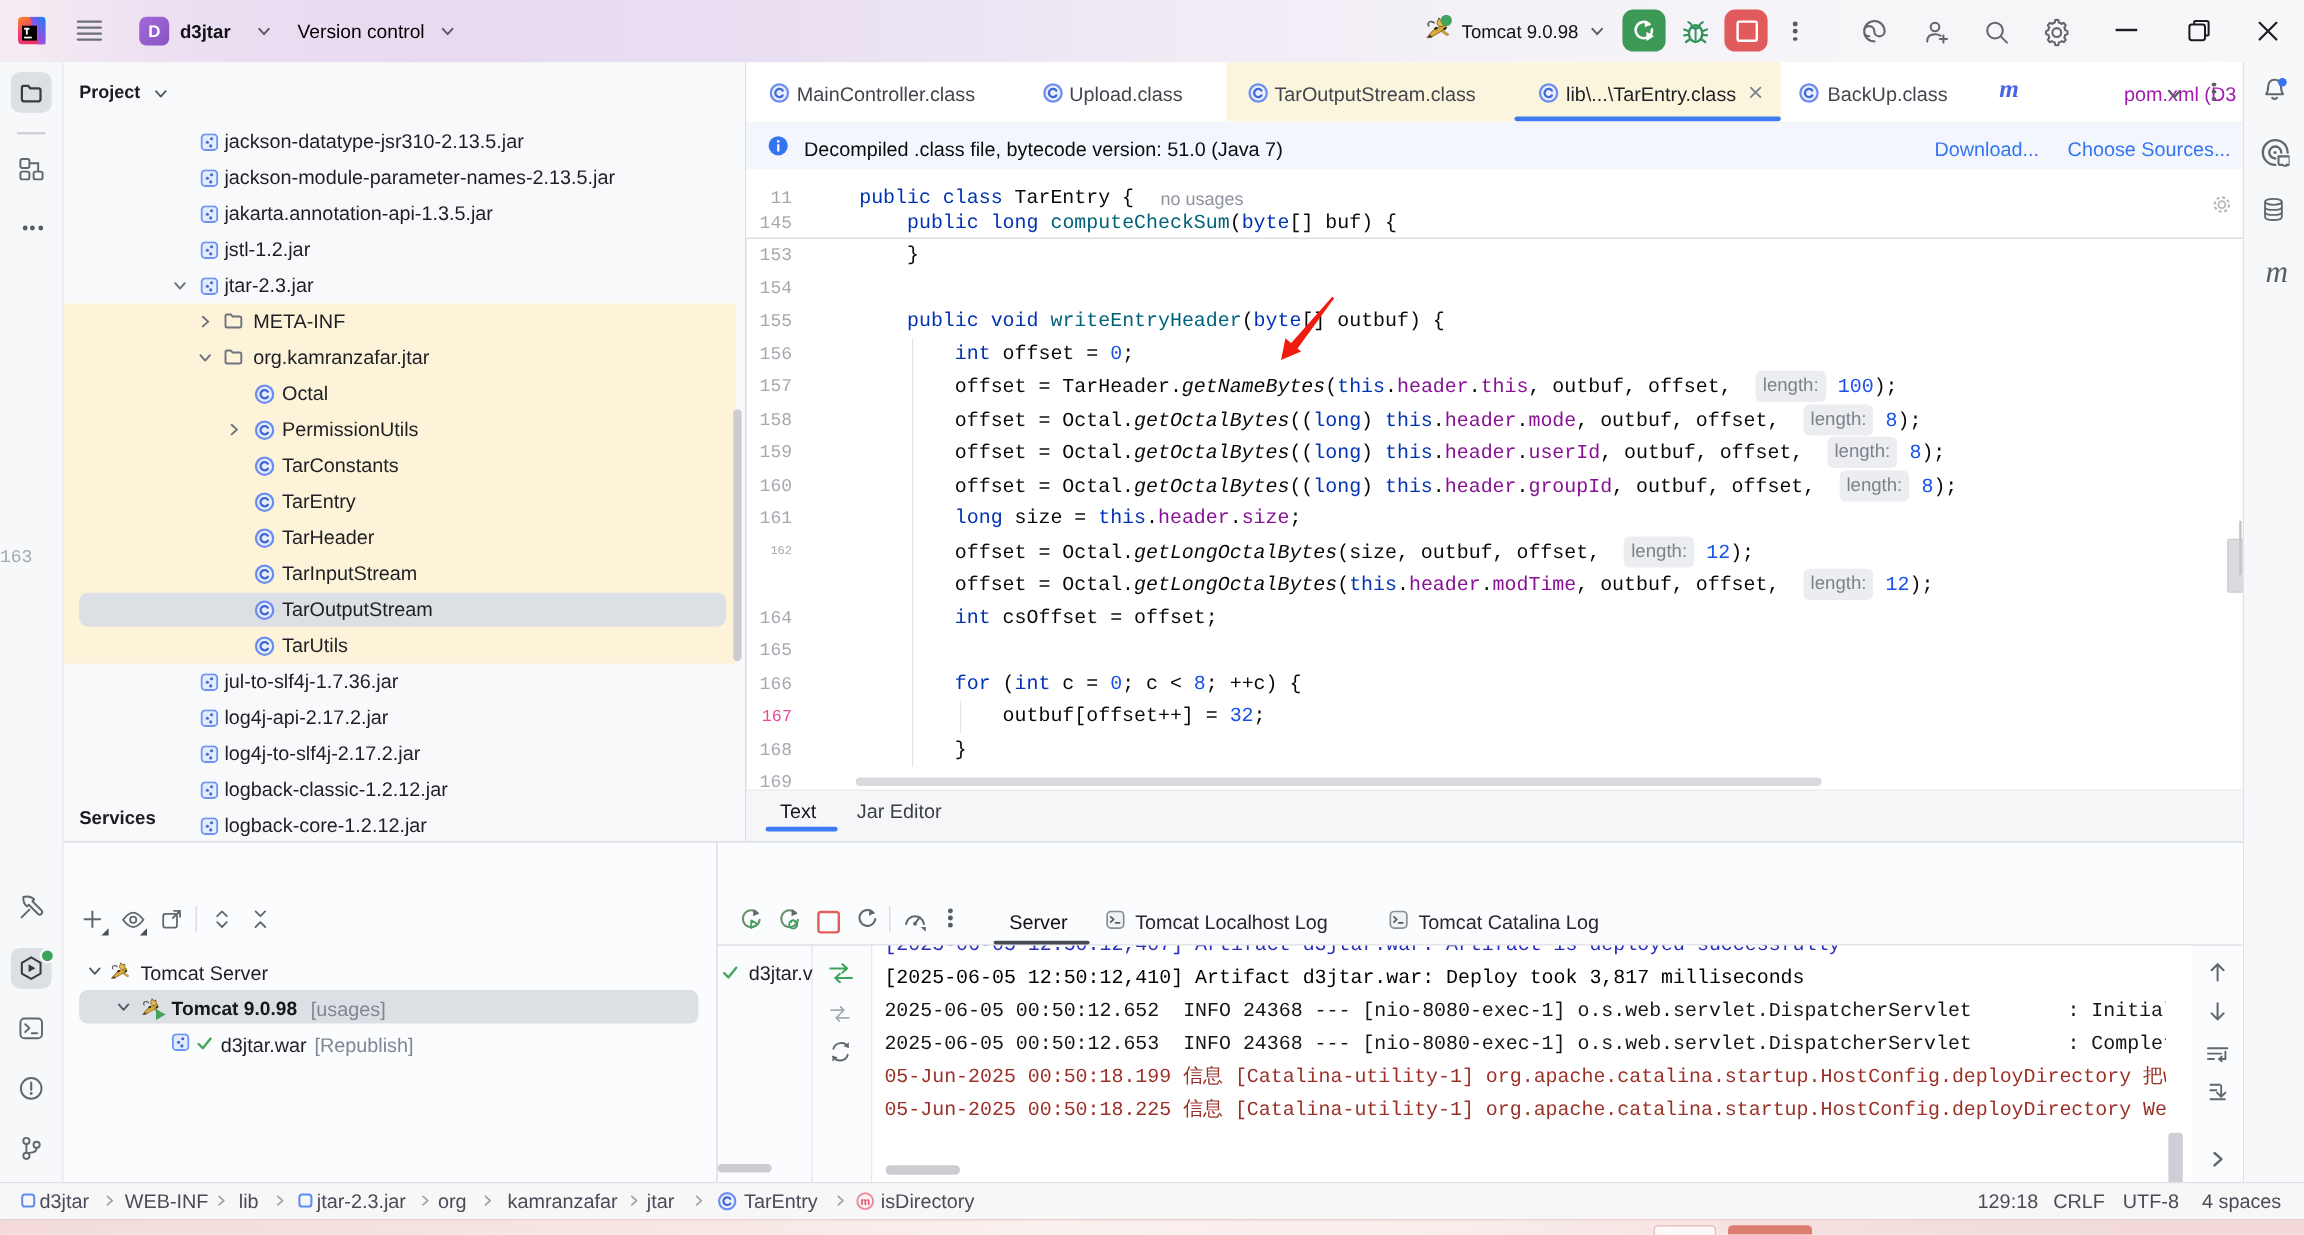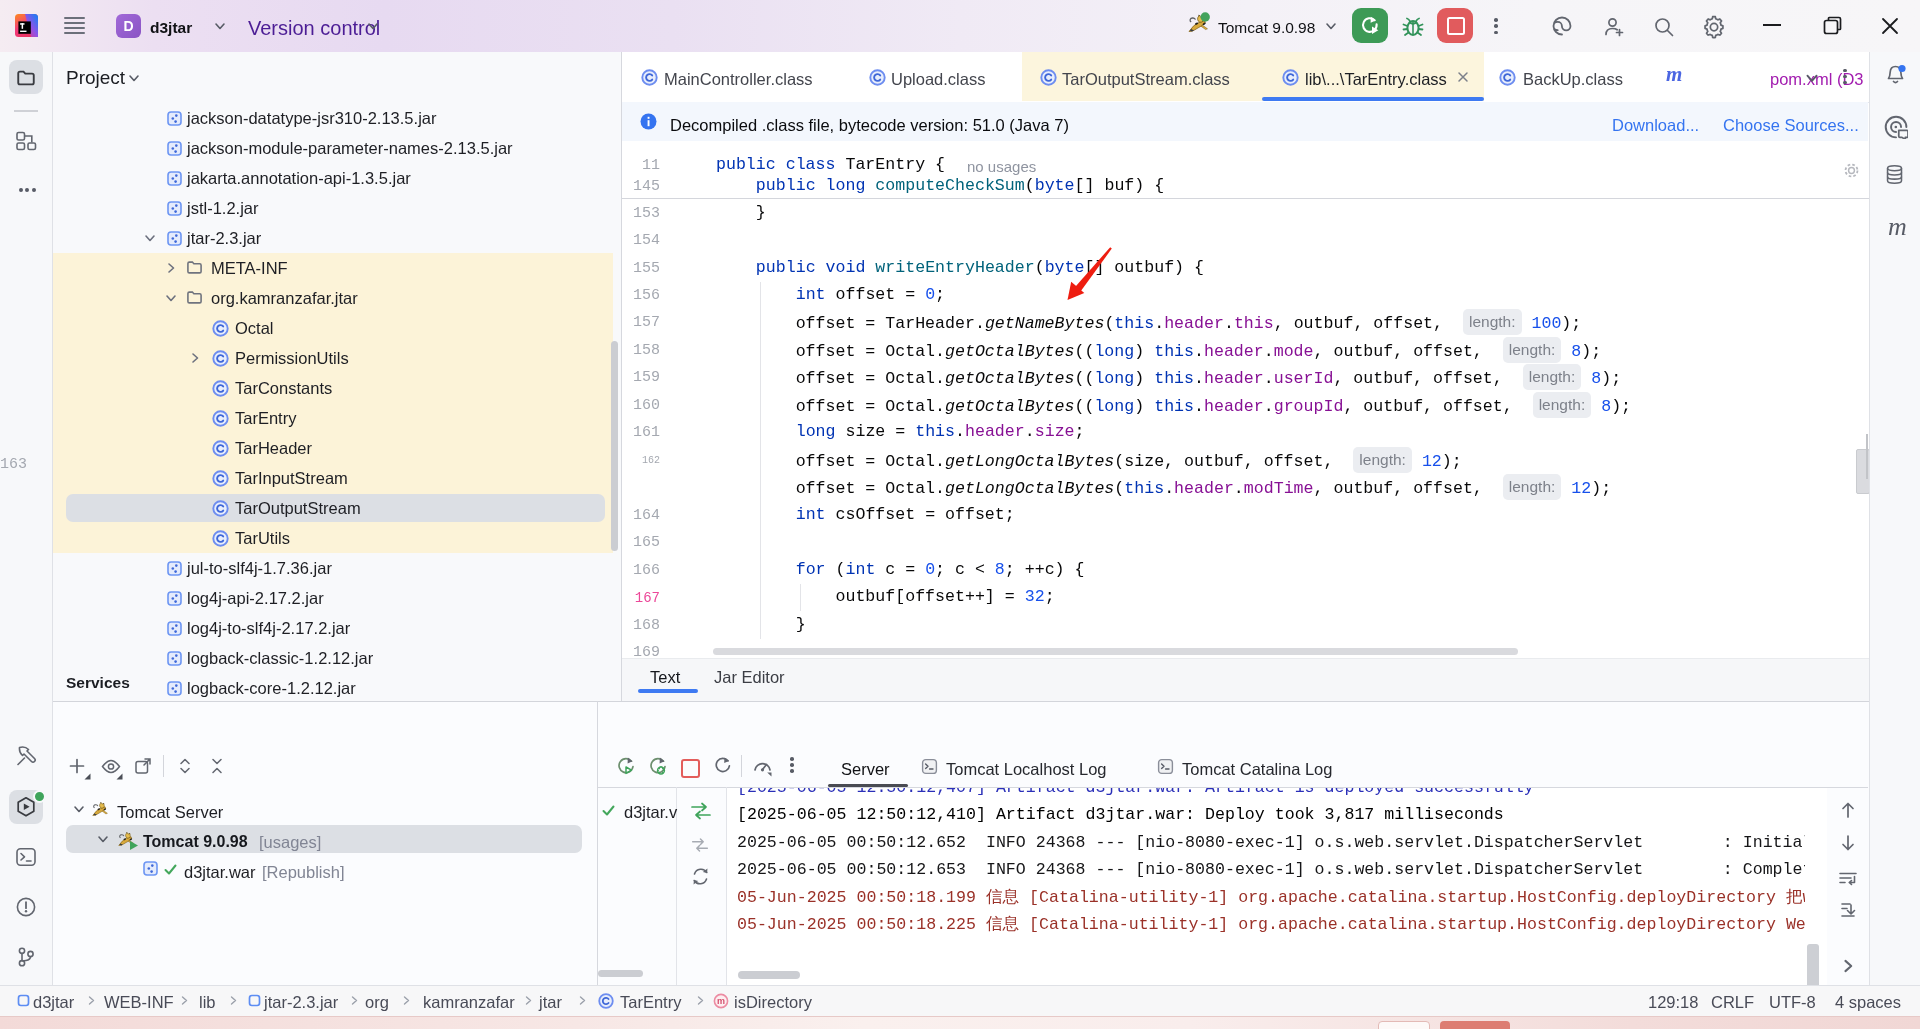--- a/index.html
+++ b/index.html
@@ -40,21 +40,21 @@
 </svg>
 <div class="abs" style="left:64px;top:17px;width:21px;height:2.4px;background:#6b6f7a;border-radius:1px"></div>
 <div class="abs" style="left:64px;top:22px;width:21px;height:2.4px;background:#6b6f7a;border-radius:1px"></div>
 <div class="abs" style="left:64px;top:27px;width:21px;height:2.4px;background:#6b6f7a;border-radius:1px"></div>
 <div class="abs" style="left:64px;top:32px;width:21px;height:2.4px;background:#6b6f7a;border-radius:1px"></div>
 <div class="abs" style="left:116px;top:14px;width:25px;height:24px;border-radius:6px;background:linear-gradient(135deg,#a169d8,#8a54c4);color:#fff;font-weight:bold;font-size:14px;text-align:center;line-height:24px;font-family:'Liberation Sans'">D</div>
 <div class="ui" style="left:150px;top:17px;font-weight:bold;font-size:15.5px;color:#101114">d3jtar</div>
 <svg class="icon" style="left:213px;top:19px" width="14" height="14" viewBox="0 0 14 14">
       <path d="M3 5 L7 9.5 L11 5" fill="none" stroke="#585c66" stroke-width="1.6" stroke-linecap="round" stroke-linejoin="round"></path>
     </svg>
-<div class="ui" style="left:248px;top:17px;font-size:20px;color:#4c1d95">Version control</div>
+<div class="ui" style="left:248px;top:17px;font-size:16px;color:#000000">Version control</div>
 <svg class="icon" style="left:366px;top:19px" width="14" height="14" viewBox="0 0 14 14">
       <path d="M3 5 L7 9.5 L11 5" fill="none" stroke="#585c66" stroke-width="1.6" stroke-linecap="round" stroke-linejoin="round"></path>
     </svg>
 <svg class="icon" style="left:1188px;top:12px" width="24" height="24" viewBox="0 0 24 24">
 <path d="M3.2 9.8 Q1.6 9 2.2 7.4 Q2.8 5.8 5 6 Q7 6.2 7.4 7.6" fill="none" stroke="#5d5f63" stroke-width="1.3"></path>
 <path d="M1 19.5 Q5.5 12.5 11 10.5 L16.5 8.6 Q18.5 10.8 15 13 Q9.5 16.2 6.5 18 Q3.5 19.9 1 19.5Z" fill="#d8a93c" stroke="#7a5c12" stroke-width="0.7"></path>
 <path d="M9.8 5.6 L11.4 3 L12.6 5.2 L15 4.2 L15.4 6.8 Q16.2 9.2 13.9 10 Q11.4 10.8 10.2 9 Q9.2 7.2 9.8 5.6Z" fill="#e5bc4e" stroke="#6b500d" stroke-width="0.7"></path>
 <path d="M10.5 2.8 L11.4 3 L10.9 4.2Z" fill="#1c1c1c"></path>
 <path d="M14.2 4.3 L15 4.2 L15.1 5.4Z" fill="#1c1c1c"></path>
 <ellipse cx="8.6" cy="11.6" rx="1.7" ry="1" fill="#26231c" transform="rotate(-25 8.6 11.6)"></ellipse>
@@ -144,21 +144,21 @@
 <path d="M11 6.2 L11 12.2" stroke="#62666f" stroke-width="1.8" stroke-linecap="round"></path>
 <circle cx="11" cy="15.2" r="1.2" fill="#62666f"></circle>
 </svg>
 <svg class="icon" style="left:15px;top:946px" width="22" height="22" viewBox="0 0 22 22">
 <circle cx="7" cy="4.8" r="2.6" fill="none" stroke="#62666f" stroke-width="1.6"></circle>
 <circle cx="7" cy="17.2" r="2.6" fill="none" stroke="#62666f" stroke-width="1.6"></circle>
 <circle cx="15.5" cy="8" r="2.6" fill="none" stroke="#62666f" stroke-width="1.6"></circle>
 <path d="M7 7.4 L7 14.6 M15.5 10.6 Q15.5 14 11 14.5 Q7.5 15 7 14.6" fill="none" stroke="#62666f" stroke-width="1.6"></path>
 </svg>
 <div class="abs" style="left:53px;top:52px;width:568px;height:649px;background:#f8f9fb;border-right:1px solid #d6d8de;overflow:hidden"></div>
-<div class="ui" style="left:66px;top:67px;font-weight:normal;font-size:19px;color:#1b1d22">Project</div>
+<div class="ui" style="left:66px;top:67px;font-weight:bold;font-size:15px;color:#1b1d22">Project</div>
 <svg class="icon" style="left:127px;top:71px" width="14" height="14" viewBox="0 0 14 14">
       <path d="M3 5 L7 9.5 L11 5" fill="none" stroke="#585c66" stroke-width="1.6" stroke-linecap="round" stroke-linejoin="round"></path>
     </svg>
 <div class="abs" style="left:53px;top:253px;width:560px;height:300px;background:#fcf3d8"></div>
 <div class="abs" style="left:66px;top:494px;width:539px;height:28px;background:#dcdfe4;border-radius:7px"></div>
 <svg class="icon" style="left:167px;top:111px" width="15" height="15" viewBox="0 0 15 15">
       <rect x="1" y="1" width="13" height="13" rx="3" fill="#e4ebfc" stroke="#6d96f3" stroke-width="1.6"></rect>
       <circle cx="9.3" cy="4.6" r="1.3" fill="#3e68d8"></circle>
       <circle cx="5.8" cy="7.5" r="1.3" fill="#3e68d8"></circle>
       <circle cx="8.6" cy="10.6" r="1.3" fill="#3e68d8"></circle>

